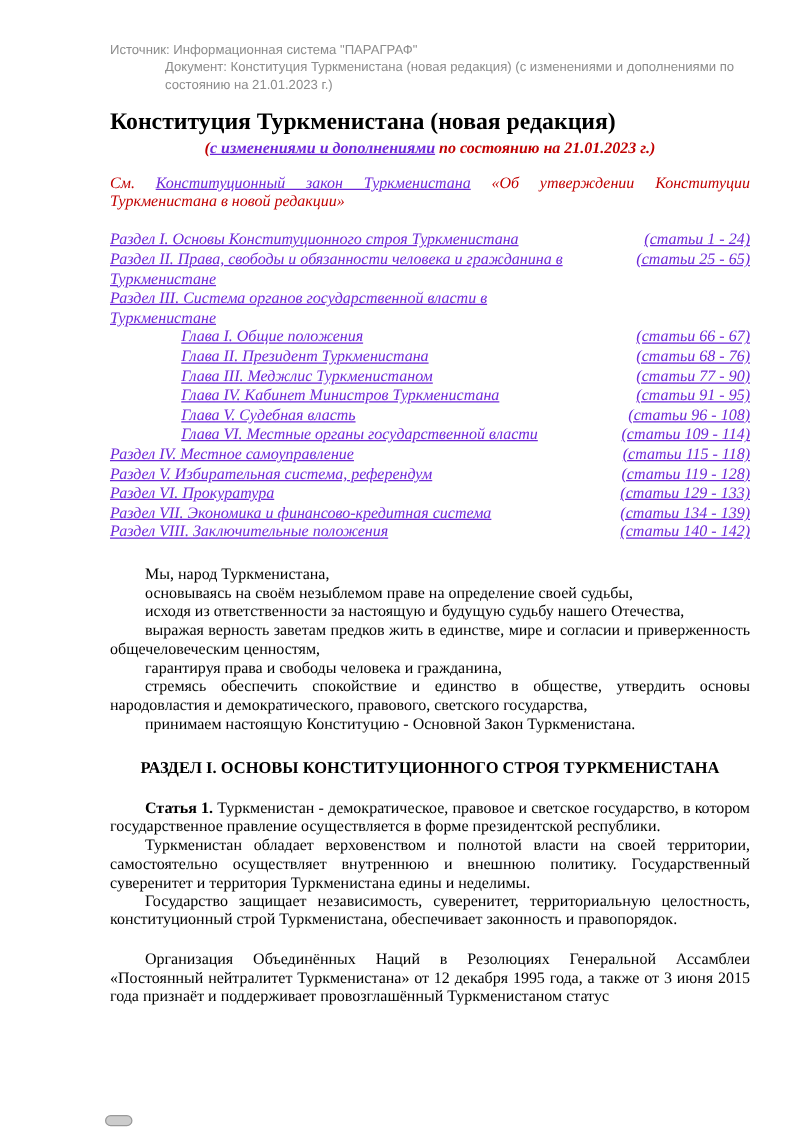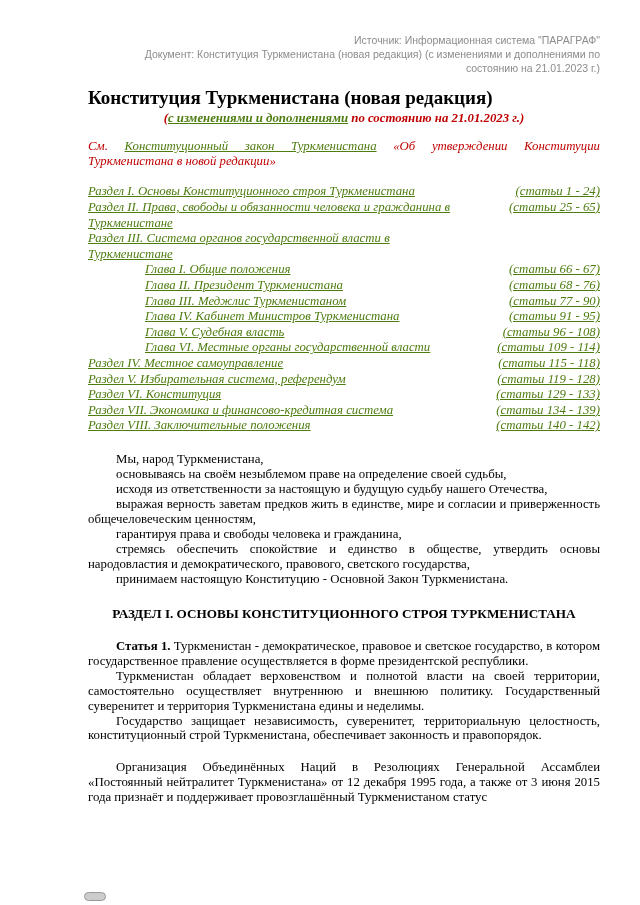--- a/index.html
+++ b/index.html
@@ -15,21 +15,20 @@
     overflow: hidden;
     position: relative;
   }
   .page { padding: 33px 40px 0 88px; }
 
   .doc-header {
     font-family: "Liberation Sans", sans-serif;
     font-size: 10.5px;
     line-height: 1.35;
     color: #8c8c8c;
-    text-align: right;
   }
   .doc-line { max-width: 468px; margin-left: auto; }
 
   .title {
     font-size: 19px;
     font-weight: bold;
     text-align: left;
     margin: 11px 0 0 0;
     line-height: 1.2;
   }
@@ -45,21 +44,21 @@
 
   .see {
     margin: 12px 0 0 0;
     font-style: italic;
     color: #c00000;
     text-align: justify;
     line-height: 1.2;
   }
 
   a.link, .toc-label, .toc-ref {
-    color: #4d7c0f;
+    color: #6d28d9;
     text-decoration: underline;
     cursor: pointer;
   }
 
   .toc { margin-top: 15px; }
   .toc-row { display: flex; align-items: flex-start; line-height: 1.22; }
   .toc-label {
     flex: 0 1 365px;
     width: 365px;
     font-style: italic;
@@ -152,21 +151,21 @@
     </div>
     <div class="toc-row">
       <a class="toc-label">Раздел IV. Местное самоуправление</a>
       <a class="toc-ref">(статьи 115 - 118)</a>
     </div>
     <div class="toc-row">
       <a class="toc-label">Раздел V. Избирательная система, референдум</a>
       <a class="toc-ref">(статьи 119 - 128)</a>
     </div>
     <div class="toc-row">
-      <a class="toc-label">Раздел VI. Конституция</a>
+      <a class="toc-label">Раздел VI. Прокуратура</a>
       <a class="toc-ref">(статьи 129 - 133)</a>
     </div>
     <div class="toc-row">
       <a class="toc-label">Раздел VII. Экономика и финансово-кредитная система</a>
       <a class="toc-ref">(статьи 134 - 139)</a>
     </div>
     <div class="toc-row">
       <a class="toc-label">Раздел VIII. Заключительные положения</a>
       <a class="toc-ref">(статьи 140 - 142)</a>
     </div>

